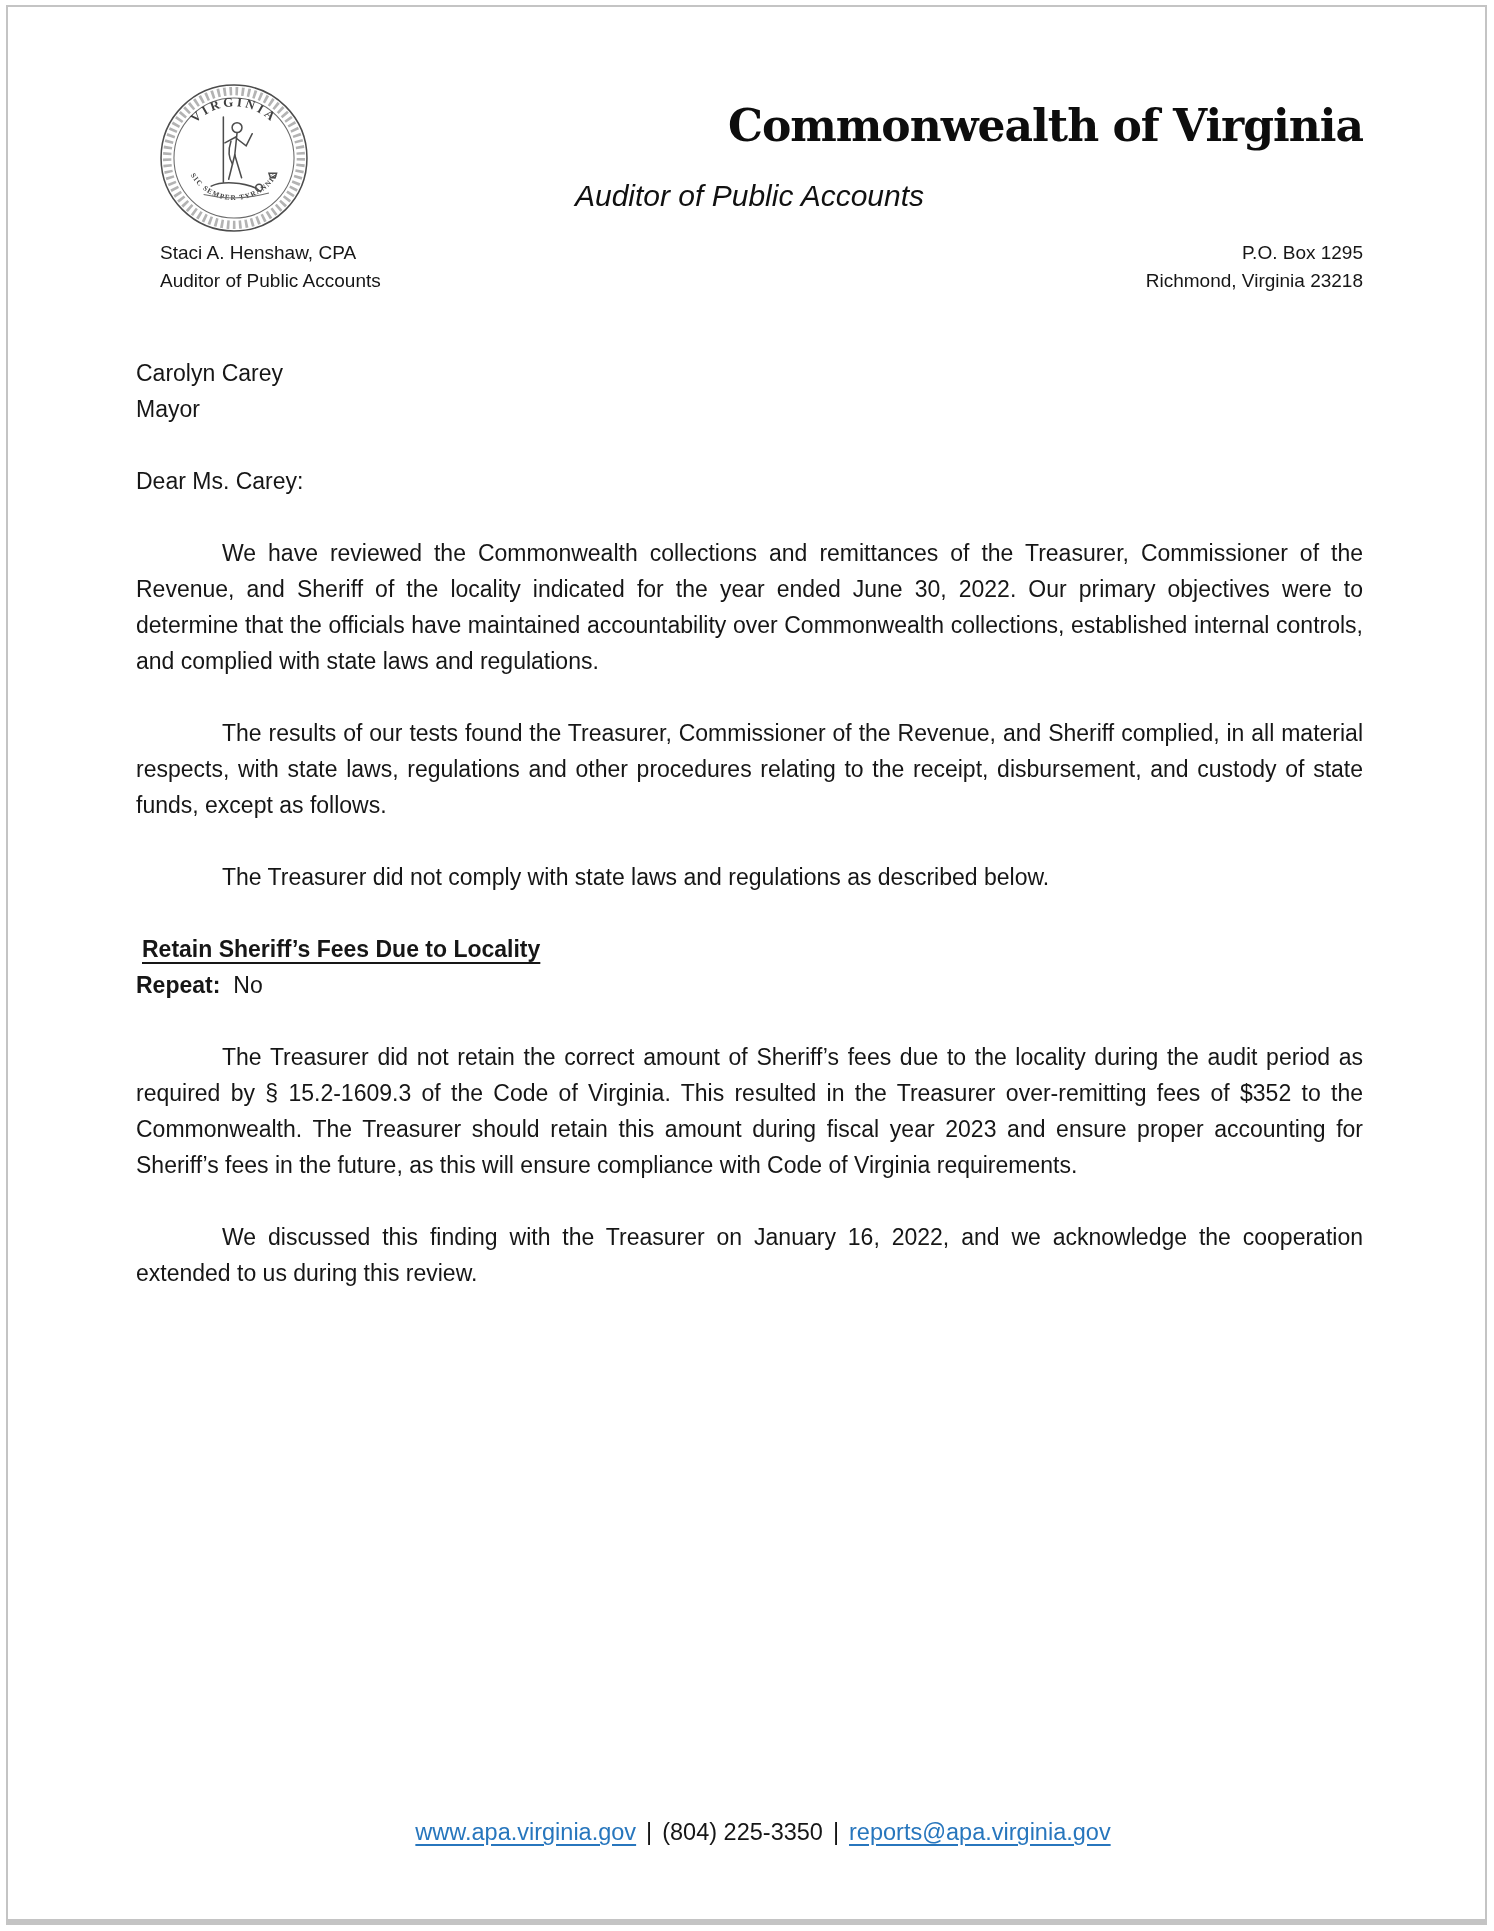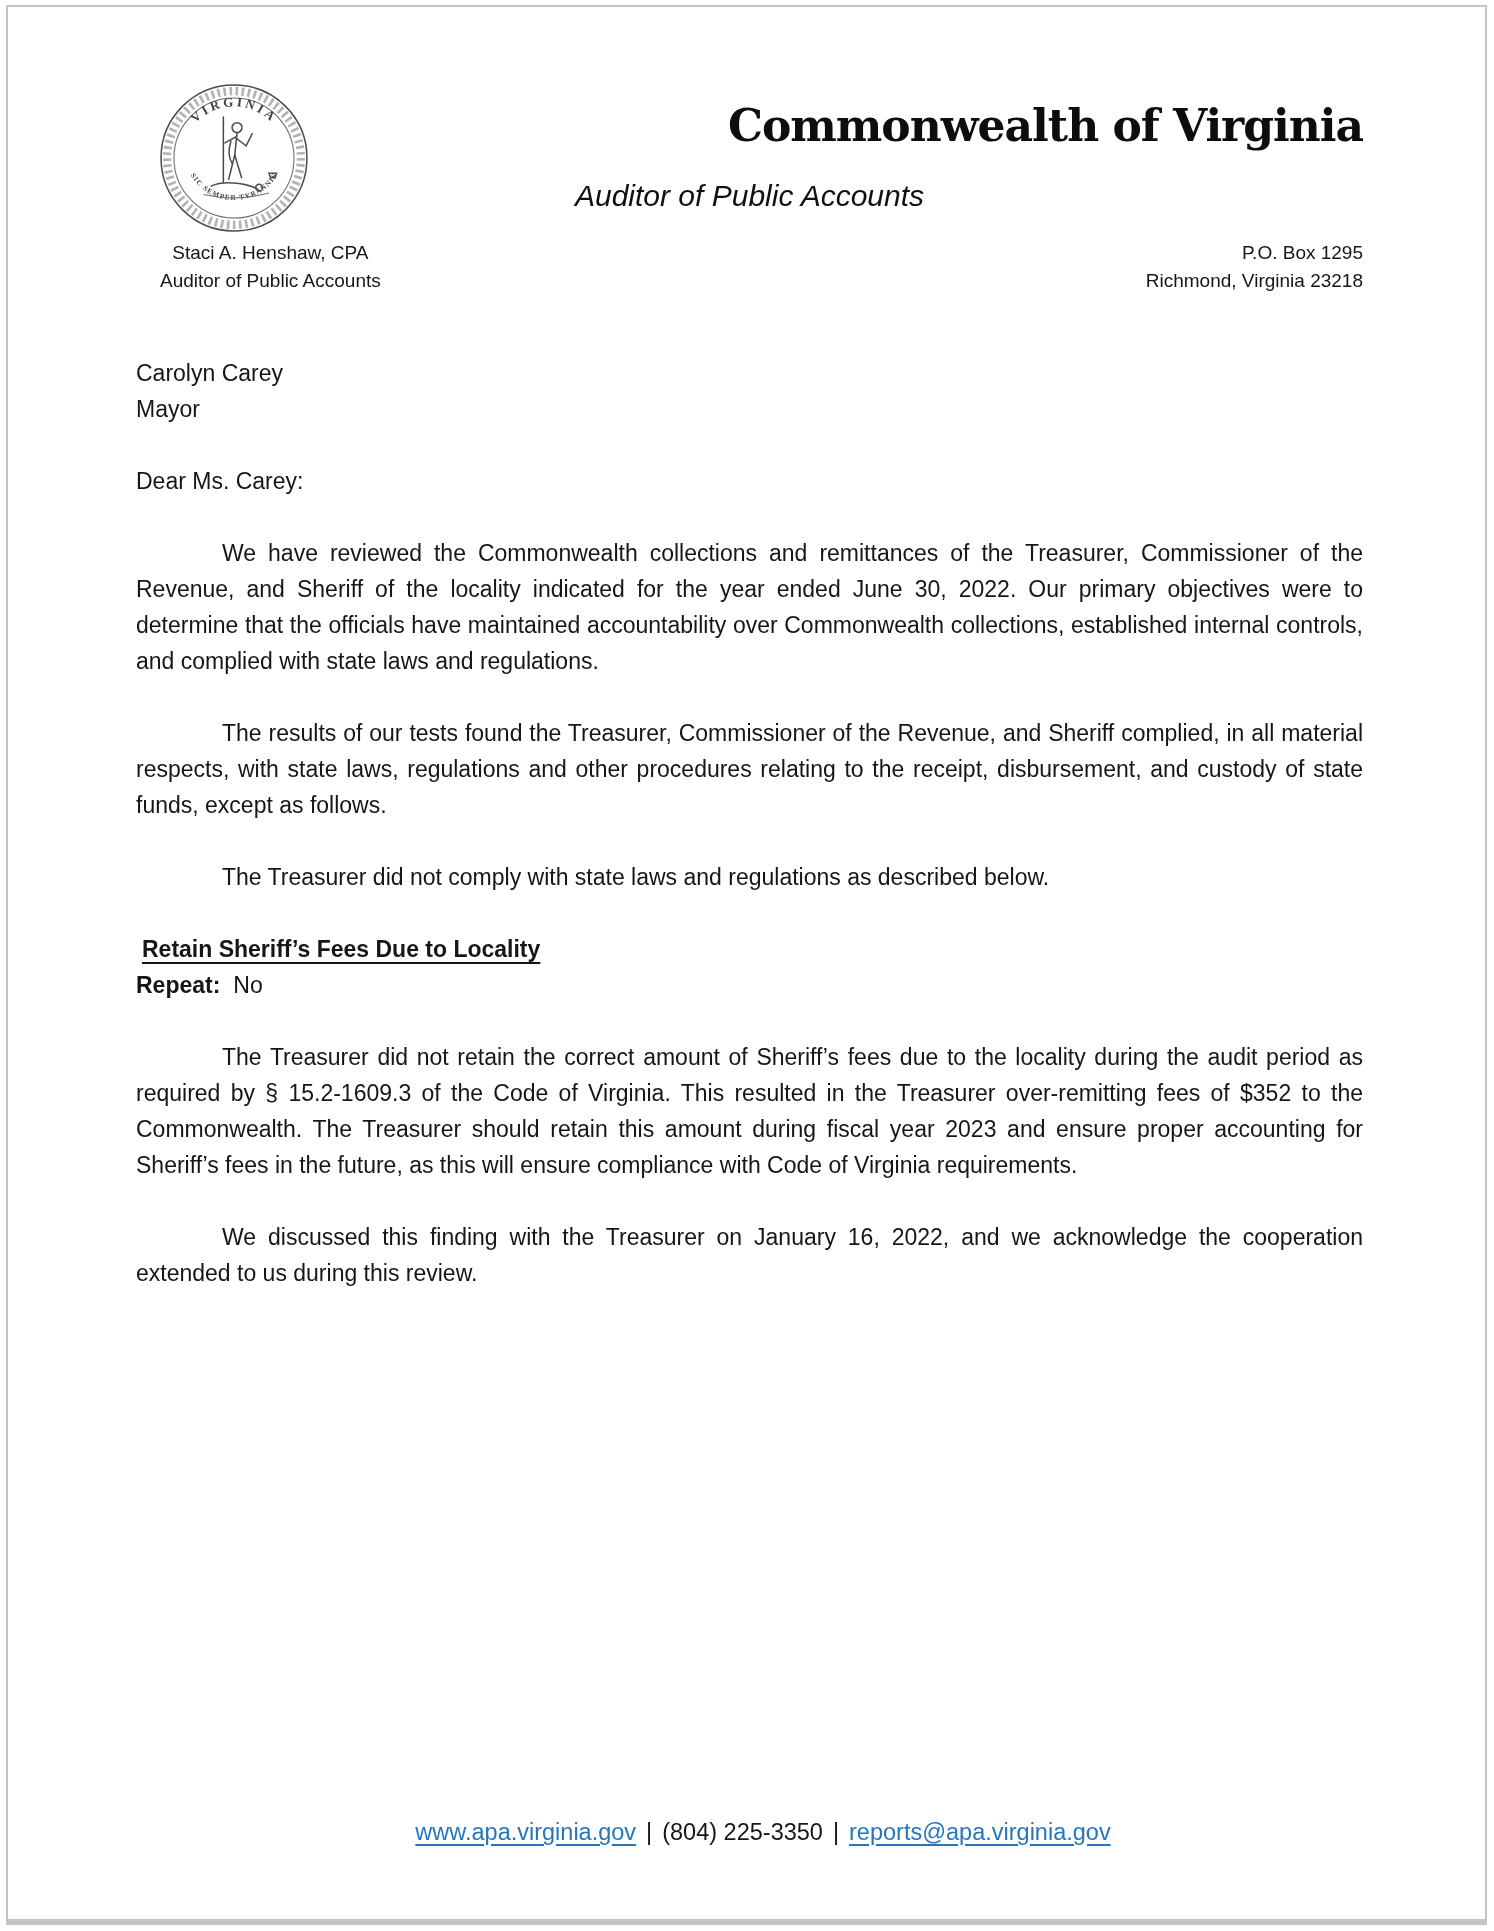--- a/index.html
+++ b/index.html
@@ -36,21 +36,21 @@
     margin-top:12px;
   }
   .lh-subtitle{
     text-align:center;font-style:italic;font-size:30px;line-height:34px;
     margin-top:24px;color:#111;
   }
   .lh-info{
     display:flex;justify-content:space-between;align-items:flex-start;
     margin-top:26px;font-size:19px;line-height:28px;
   }
-  .lh-info-left{margin-left:24px;text-align:center;}
+  .lh-info-left{margin-left:24px;}
   .lh-info-right{text-align:right;}
   
   .date-line{margin-top:92px;line-height:36px;}
   .date-line .date{display:inline-block;margin-left:48.6%;}
   .recipient{margin-top:60px;}
   .salutation{margin-top:36px;}
   p.bodypara{
     margin:36px 0 0 0;
     text-align:justify;
     text-indent:86px;

